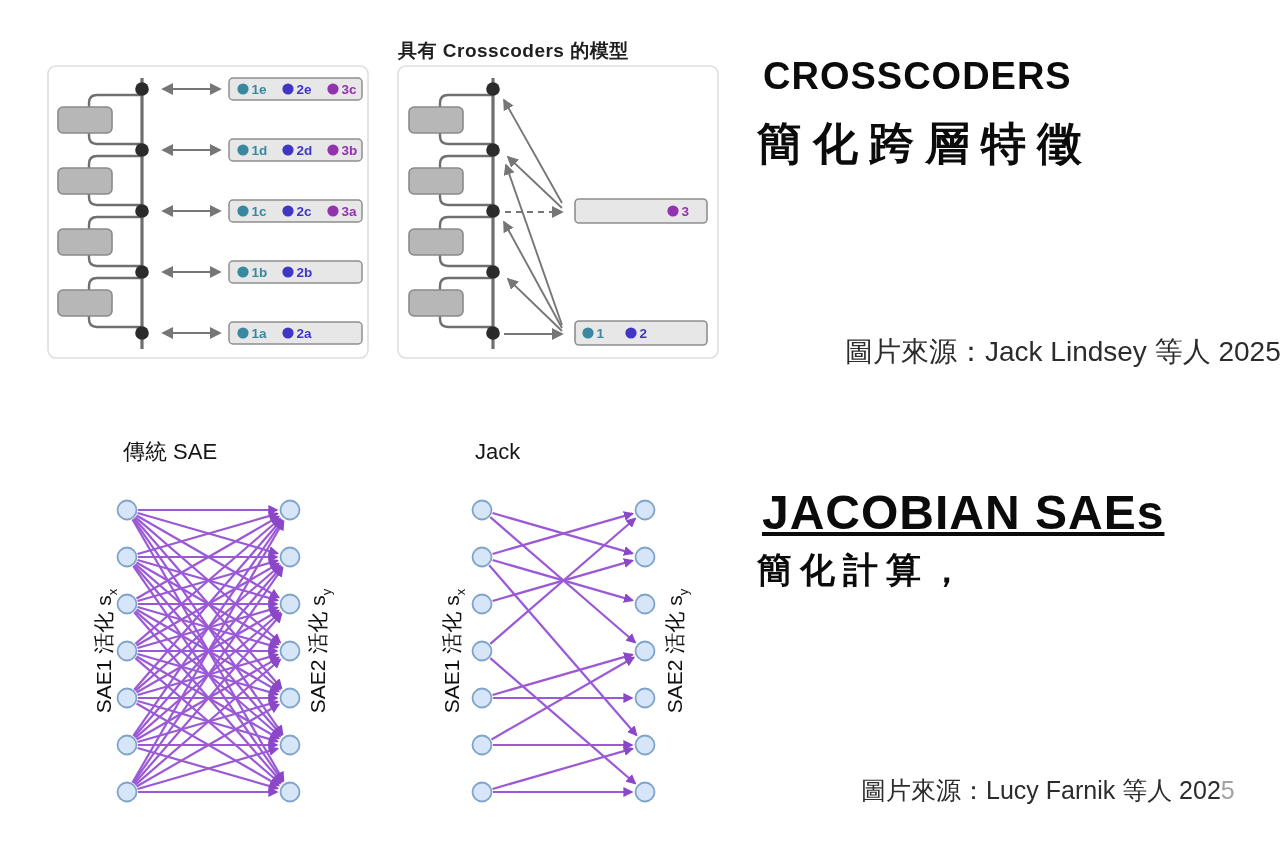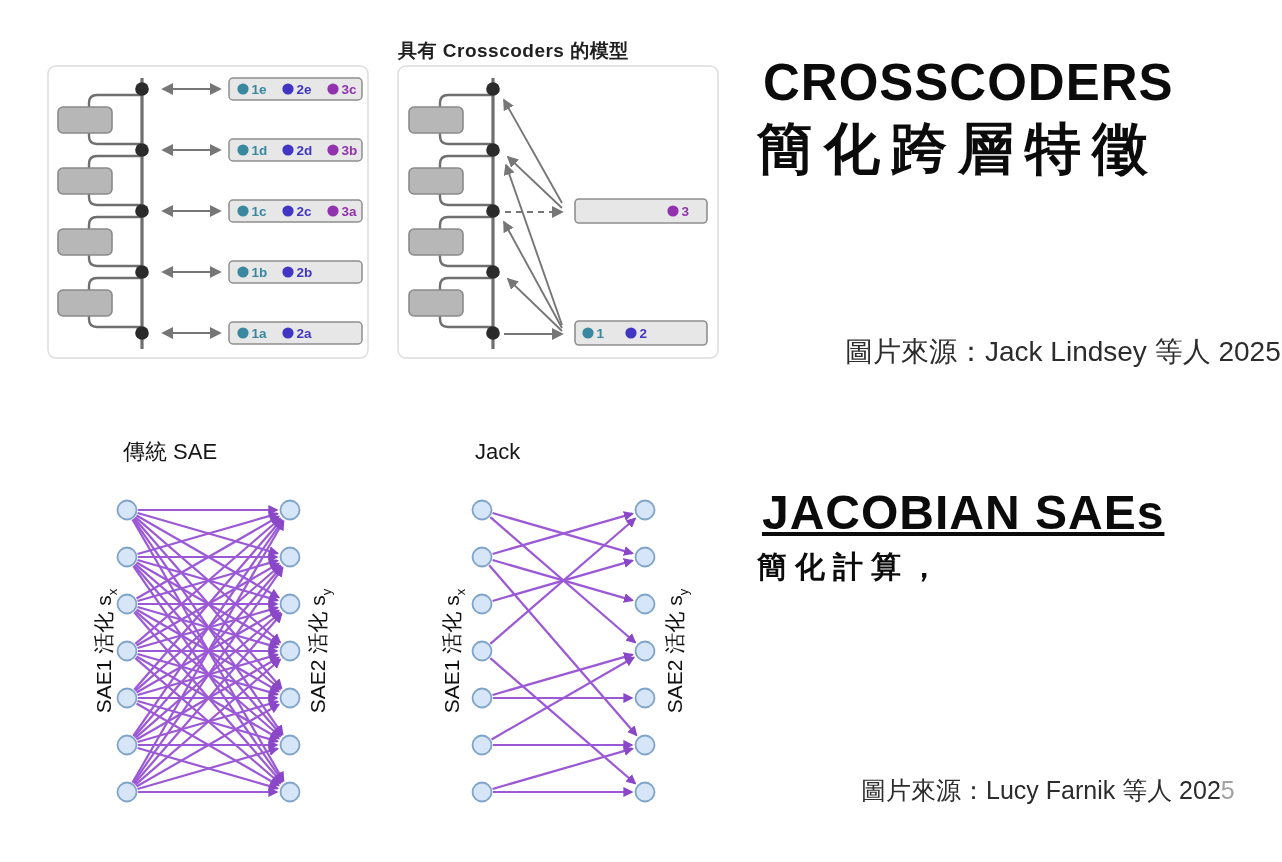--- a/index.html
+++ b/index.html
@@ -16,23 +16,23 @@
     color:#1f1f1f;
     letter-spacing:0.5px;
     white-space:nowrap;
   }
   .headline{
     font-weight:700;
     color:#0b0b0b;
     line-height:1.0;
     white-space:nowrap;
   }
-  .headline.en{font-size:51px;letter-spacing:1px;}
-  .headline.cjk{font-size:56px;letter-spacing:11px;}
-  .headline.cjk2{font-size:30px;letter-spacing:8px;}
+  .headline.en{font-size:38px;letter-spacing:1px;}
+  .headline.cjk{font-size:45px;letter-spacing:11px;}
+  .headline.cjk2{font-size:35px;letter-spacing:8px;}
   .credit{
     font-size:28px;
     color:#2c2c2c;
     white-space:nowrap;
   }
   .credit .faded{color:#a2a2a2;}
   .graph-title{
     font-size:22px;
     color:#161616;
     width:180px;

